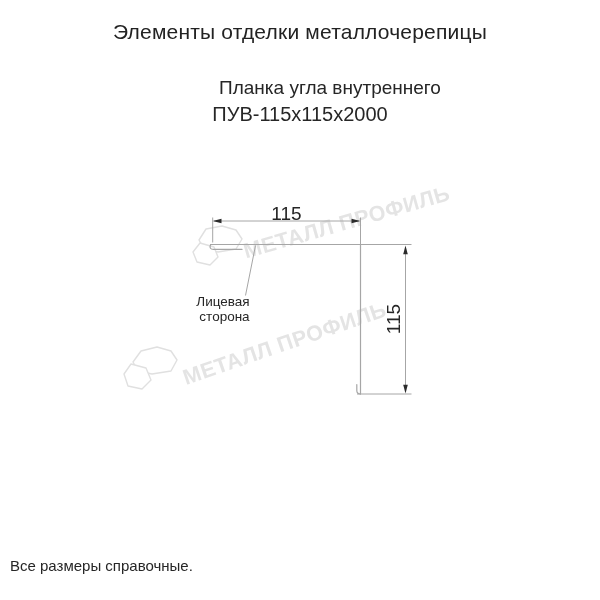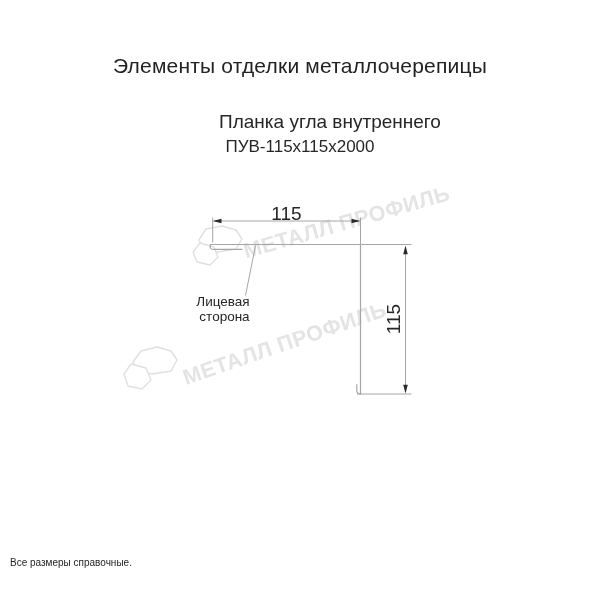--- a/index.html
+++ b/index.html
@@ -1,25 +1,25 @@
 <!DOCTYPE html>
 <html><head>
 <meta charset="utf-8">
 <style>
   html,body{margin:0;padding:0;background:#fff;}
   #stage{
     position:relative;width:600px;height:600px;background:#ffffff;overflow:hidden;
     font-family:"Liberation Sans",sans-serif;color:#262626;
   }
-  .center-text{position:absolute;left:0;width:600px;text-align:center;white-space:nowrap;margin-top:34px;}
+  .center-text{position:absolute;left:0;width:600px;text-align:center;white-space:nowrap;}
   #page-title{top:20px;font-size:21px;letter-spacing:.2px;color:#222;}
   #product-name{top:77px;font-size:19px;padding-left:30px;}
-  #product-code{top:103px;font-size:17px;}
+  #product-code{top:103px;font-size:20px;}
   #drawing-svg{position:absolute;left:0;top:0;}
-  .footer-note{position:absolute;left:10px;font-size:10px;color:#262626;white-space:nowrap;}
+  .footer-note{position:absolute;left:10px;font-size:15px;color:#262626;white-space:nowrap;}
   #footer-note-1{top:557px;}
   #footer-note-2{top:575px;}
   .wm-text{font-weight:bold;font-size:21.5px;letter-spacing:.5px;fill:#e4e4e4;}
   .wm-shape{fill:#ffffff;stroke:#e0e0e0;stroke-width:1.4;stroke-linejoin:round;}
   .pline{fill:none;stroke:#a6a6a6;stroke-width:1.2;stroke-linecap:round;}
   .dline{fill:none;stroke:#a6a6a6;stroke-width:1;}
   .arrow{fill:#2b2b2b;stroke:none;}
   .dimtext{fill:#262626;font-size:19px;}
   .labeltext{fill:#262626;font-size:13.5px;}
 </style>

